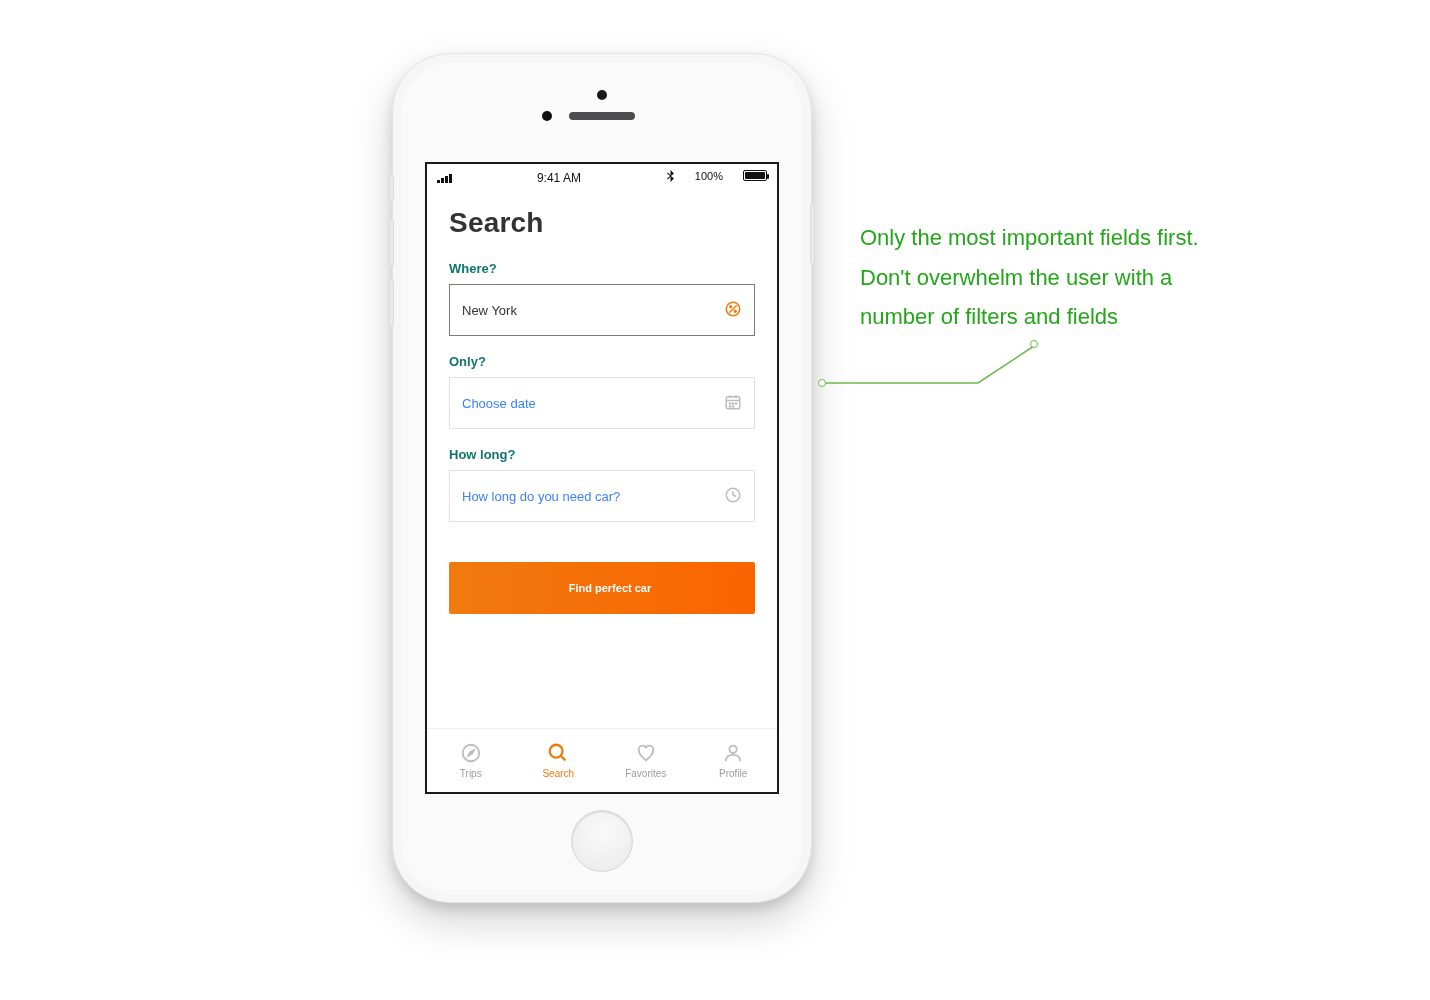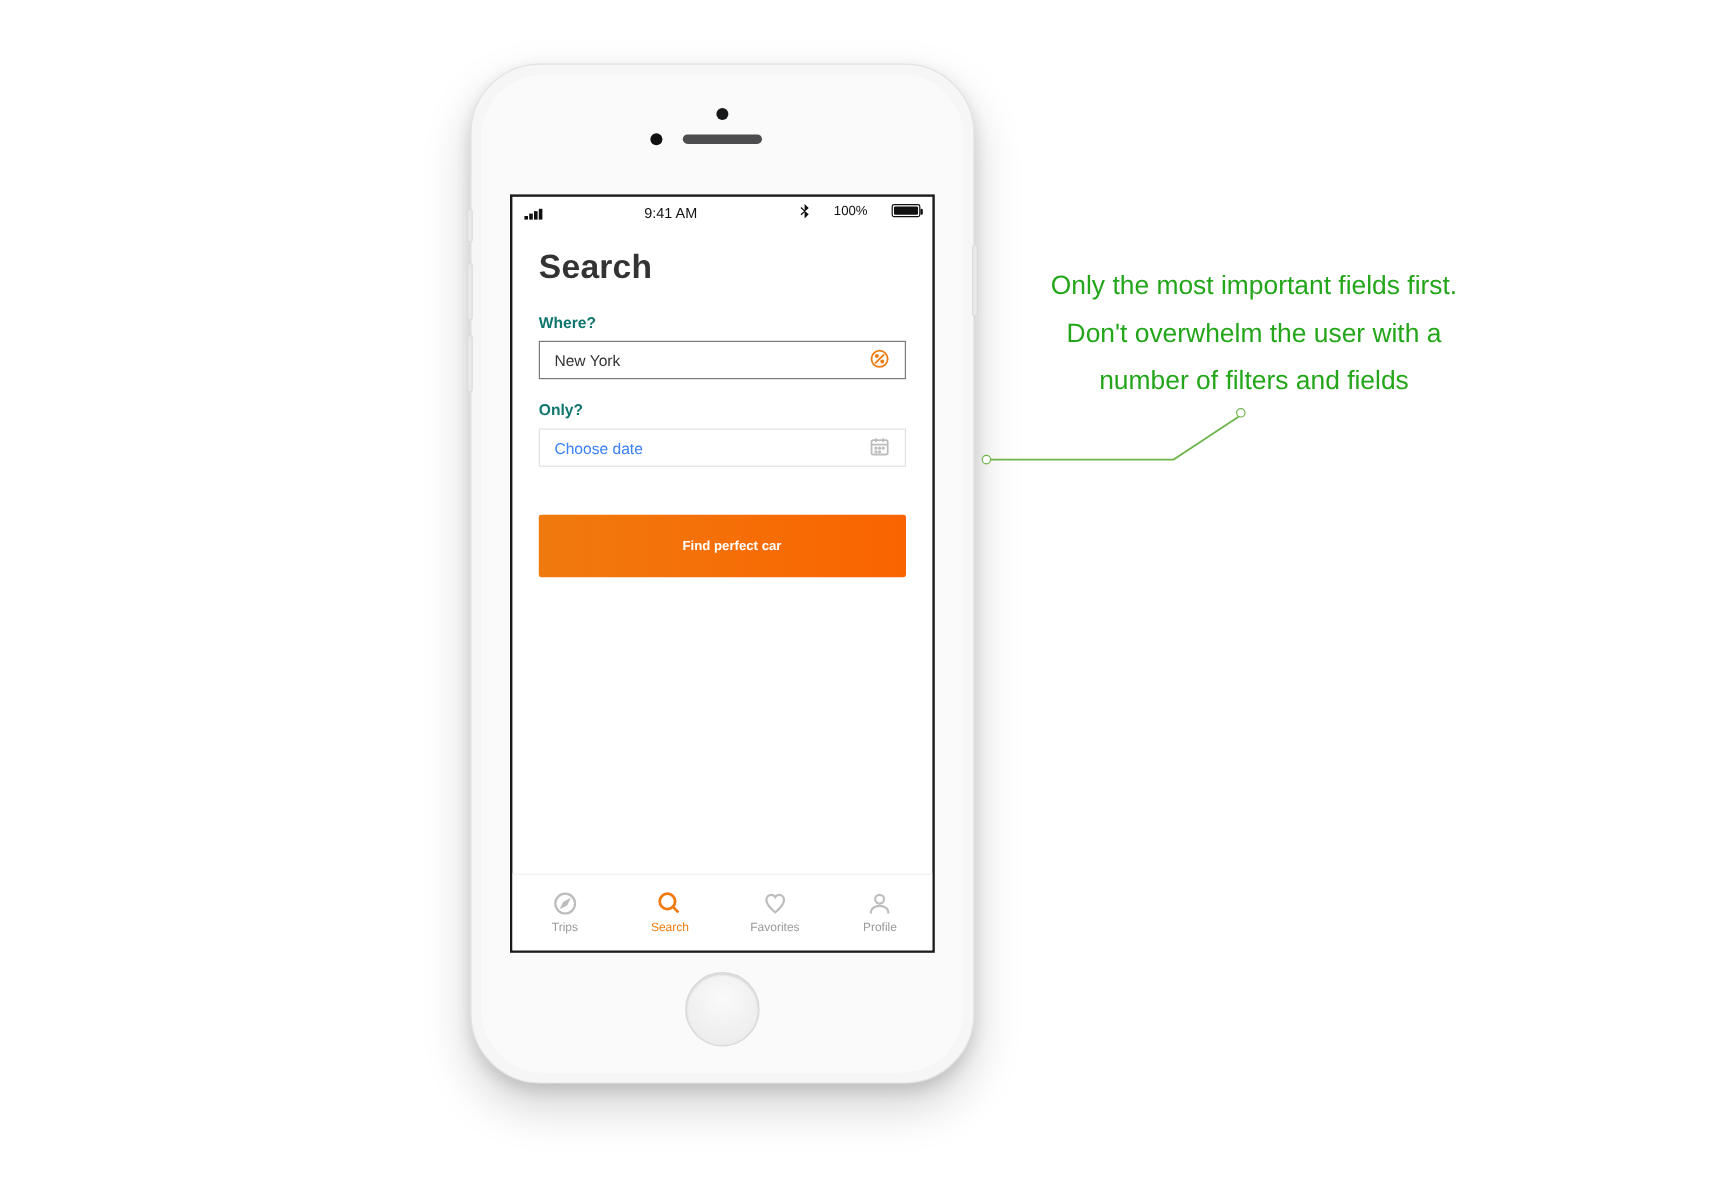--- a/index.html
+++ b/index.html
@@ -121,21 +121,21 @@
     font-size: 13px;
     font-weight: 700;
     color: #0f766e;
     margin-bottom: 8px;
   }
   .input-box {
     display:flex;
     align-items:center;
     justify-content:space-between;
     border: 1px solid #c5c5c5;
-    height: 32px;
+    height: 52px;
     padding: 0 12px;
     font-size: 13px;
   }
   .input-box.active { border-color:#7a7a7a; }
   .input-box .val { color:#333; }
   .input-box .ph  { color:#3b82f6; }
   .input-box.dim { border-color:#e1e1e1; }
 
   .cta {
     margin-top: 40px;
@@ -173,21 +173,21 @@
   }
   .tab.active { color:#f07a0e; }
   .tab svg { width:22px; height:22px; }
 
   
   .annotation {
     position:absolute;
     left: 860px;
     top: 218px;
     width: 370px;
-    text-align:center;
+    text-align:left;
     color:#24a61a;
     font-size: 22px;
     line-height: 1.8;
     font-family: Arial, sans-serif;
   }
   .ann-line {
     position:absolute;
     pointer-events:none;
   }
   .dot {
@@ -265,20 +265,32 @@
                 <circle cx="8" cy="14" r="0.8" fill="#bdbdbd"></circle>
                 <circle cx="12" cy="14" r="0.8" fill="#bdbdbd"></circle>
                 <circle cx="16" cy="14" r="0.8" fill="#bdbdbd"></circle>
                 <circle cx="8" cy="18" r="0.8" fill="#bdbdbd"></circle>
                 <circle cx="12" cy="18" r="0.8" fill="#bdbdbd"></circle>
               </svg>
             </span>
           </div>
         </div>
 
+        <div class="field-group">
+          <div class="field-label">How long?</div>
+          <div class="input-box dim">
+            <span class="ph">How long do you need car?</span>
+            <span>
+              <svg width="18" height="18" viewBox="0 0 24 24" fill="none" stroke="#bdbdbd" stroke-width="2">
+                <circle cx="12" cy="12" r="9"></circle>
+                <path d="M12 7 L12 12 L16 14"></path>
+              </svg>
+            </span>
+          </div>
+        </div>
 
         <div class="cta">
           <span>Find perfect car</span>
         </div>
       </div>
 
       <div class="tabbar">
         <div class="tab">
           <svg viewBox="0 0 24 24" fill="none" stroke="#bdbdbd" stroke-width="2">
             <circle cx="12" cy="12" r="9"></circle>

